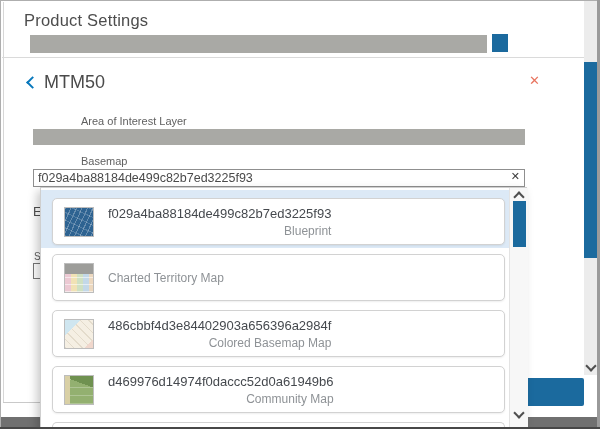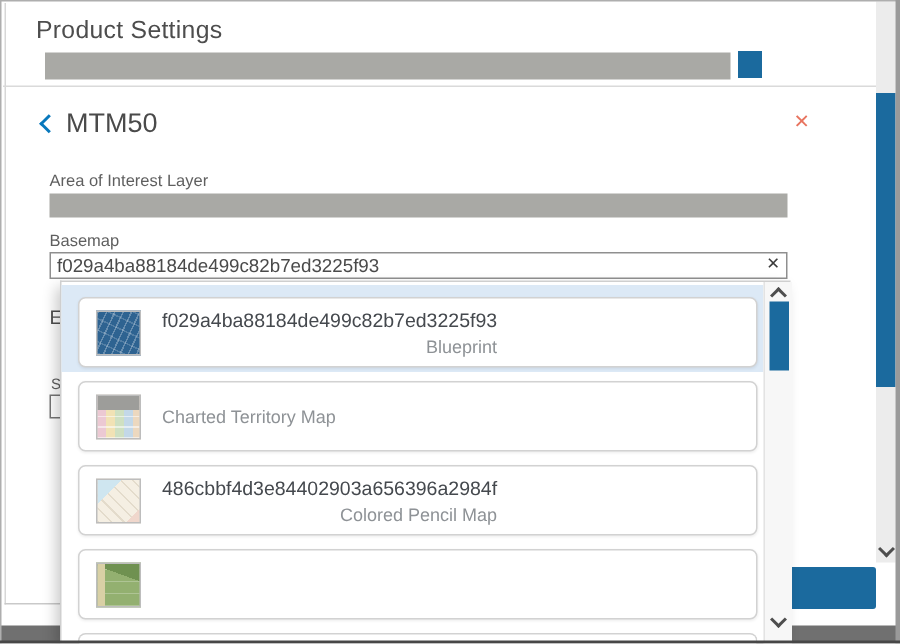--- a/index.html
+++ b/index.html
@@ -30,21 +30,21 @@
 
   .breadcrumb{left:28px;top:73px;height:18px;display:flex;align-items:center;gap:7px;z-index:1;cursor:pointer;}
   .chev{display:inline-block;width:7px;height:7px;}
   .chev-left{border-left:2px solid #0878bc;border-bottom:2px solid #0878bc;transform:rotate(45deg);}
   .chev-up{width:6px;height:6px;border-left:2px solid #4e4e4e;border-top:2px solid #4e4e4e;transform:rotate(45deg);}
   .chev-down{width:6px;height:6px;border-right:2px solid #4e4e4e;border-bottom:2px solid #4e4e4e;transform:rotate(45deg);}
   .breadcrumb-label{font-size:18px;color:#4a4a4a;}
 
   .close-x{left:529px;top:74px;font-size:13px;color:#e8745f;z-index:1;cursor:pointer;line-height:14px;}
 
-  .field-label{font-size:11px;color:#5f5f5f;z-index:1;}
+  .field-label{font-size:11px;color:#5f5f5f;z-index:1;margin-left:48px;}
   .aoi-label{left:33px;top:115px;}
   .aoi-bar{left:33px;top:129px;width:492px;height:16px;background:#a9a9a5;z-index:1;}
   .basemap-label{left:33px;top:155px;}
 
   .basemap-input-wrap{left:33px;top:168px;width:492px;height:18px;z-index:2;}
   .basemap-input{
     width:100%;height:100%;box-sizing:border-box;border:1px solid #8f8f8f;background:#fff;
     font-family:"Liberation Sans", sans-serif;font-size:12.5px;color:#4a4a4a;padding:0 18px 0 4px;outline:none;
   }
   .input-clear{position:absolute;right:5px;top:2px;font-size:11px;color:#3c3c3c;cursor:pointer;line-height:13px;}
@@ -173,25 +173,29 @@
       <div class="item">
     <span class="thumb thumb-charted"></span>
     <span class="item-texts">
       <span class="item-name">Charted Territory Map</span>
     </span>
   </div>
       <div class="item">
     <span class="thumb thumb-pencil"></span>
     <span class="item-texts">
       <span class="item-id">486cbbf4d3e84402903a656396a2984f</span>
-      <span class="item-name">Colored Pencil Map</span>
+      <span class="item-name">Colored Basemap Map</span>
     </span>
   </div>
       <div class="item">
     <span class="thumb thumb-community"></span>
+    <span class="item-texts">
+      <span class="item-id">d469976d14974f0daccc52d0a61949b6</span>
+      <span class="item-name">Community Map</span>
+    </span>
   </div>
       <div class="item-partial"></div>
     </div>
   <div class="dd-scrollbar">
     <span class="chev chev-up dd-scroll-up"></span>
     <div class="dd-scroll-thumb"></div>
     <span class="chev chev-down dd-scroll-down"></span>
   </div>
 </div>
 

